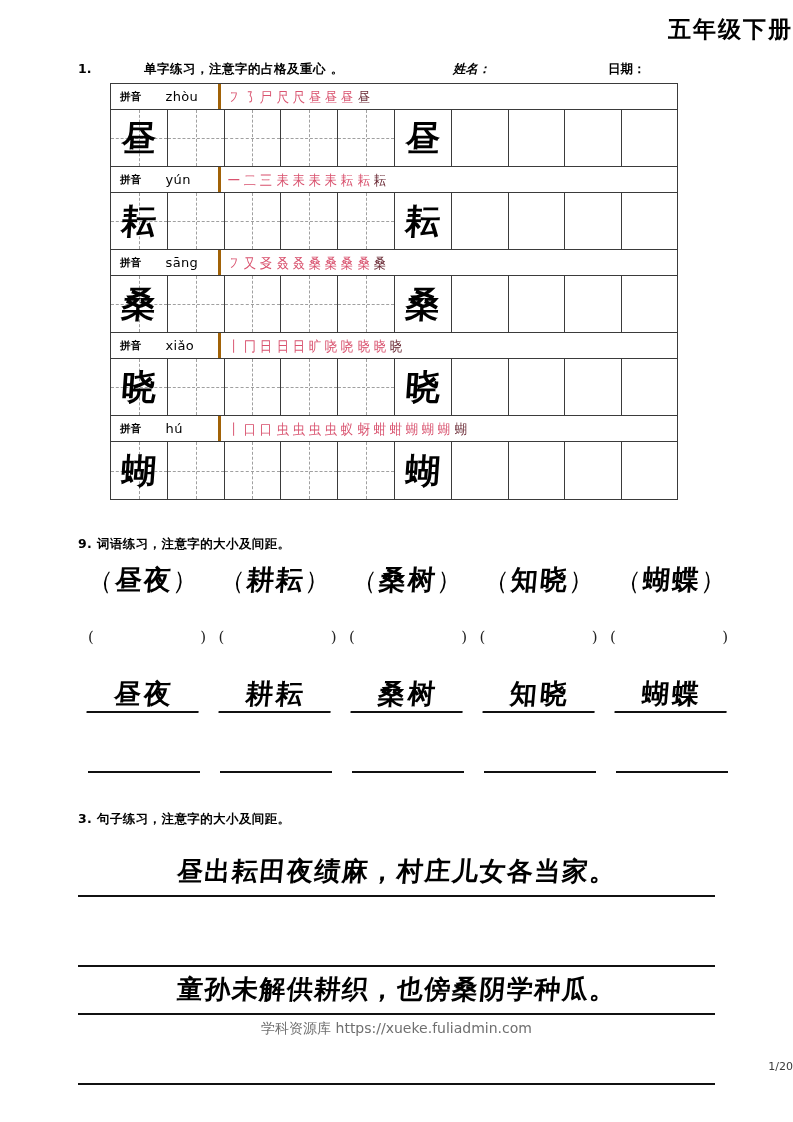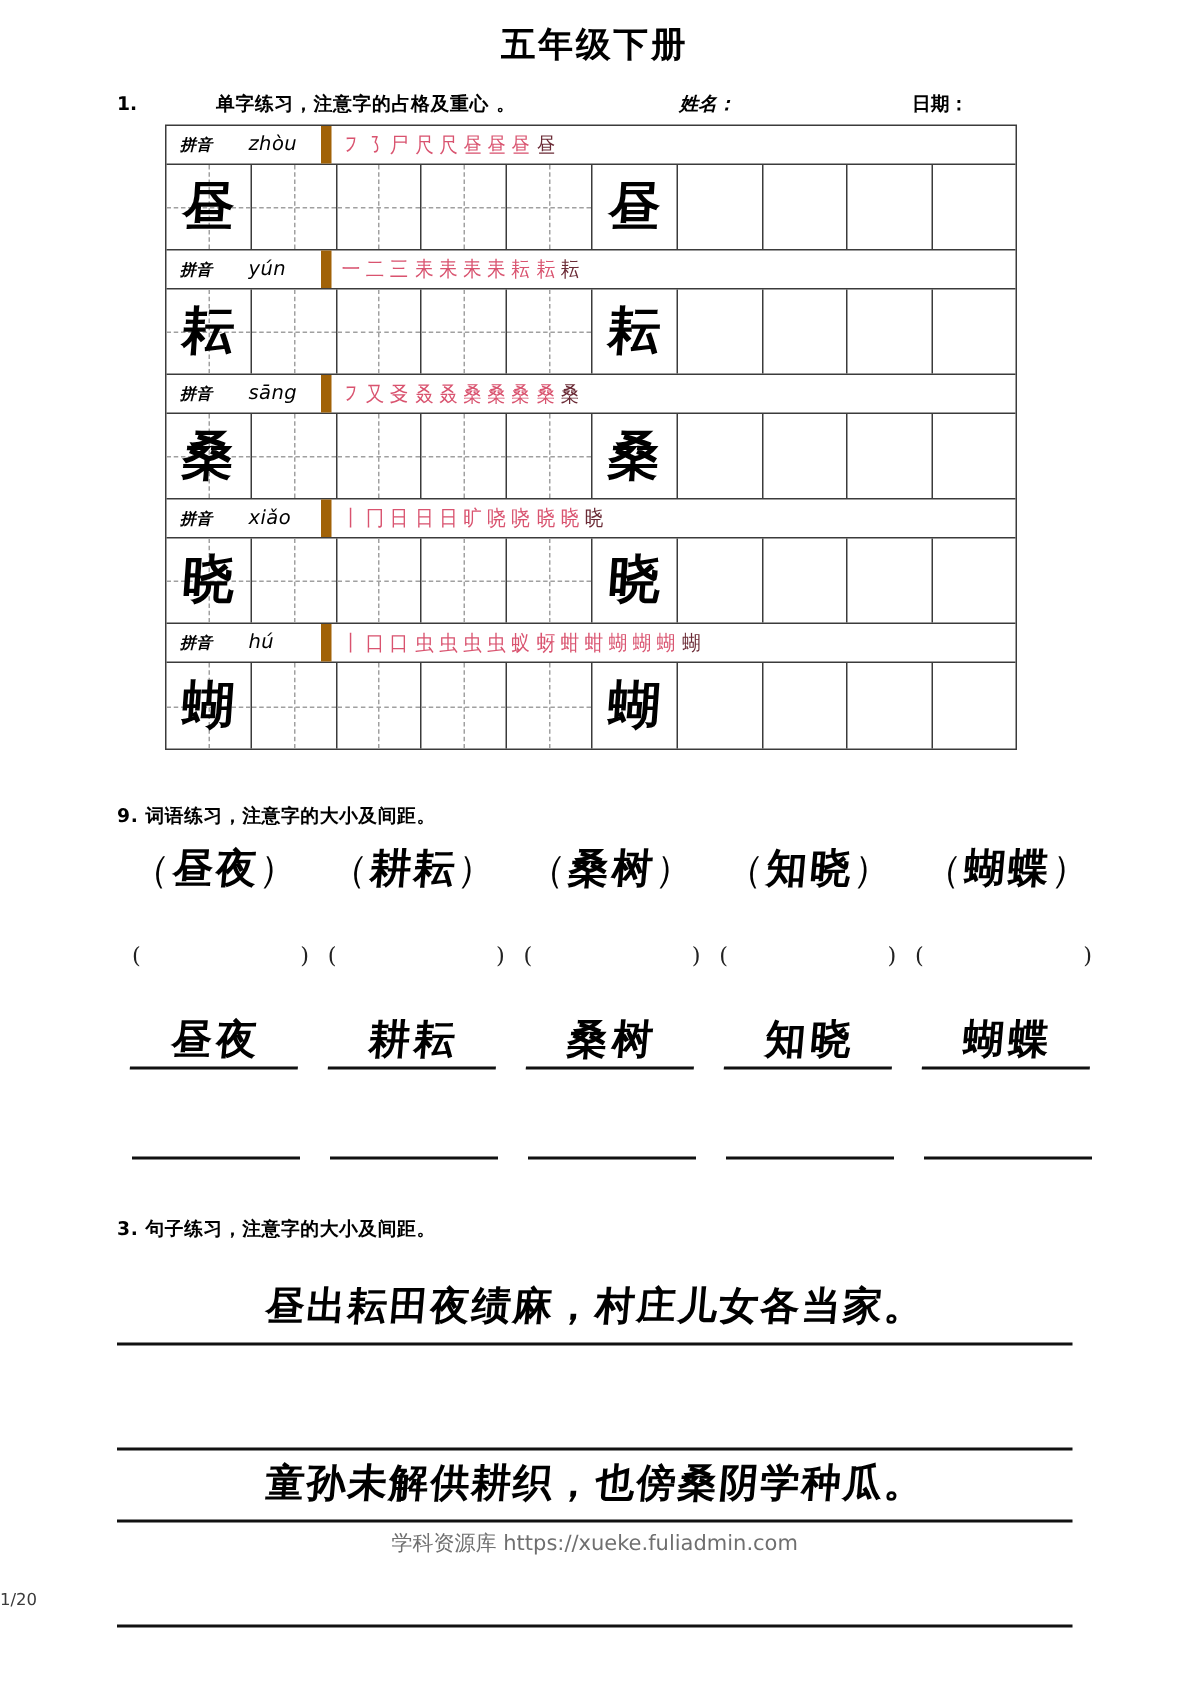--- a/index.html
+++ b/index.html
@@ -11,21 +11,21 @@
     width: 793px;
     height: 1122px;
     position: relative;
     font-family: "DejaVu Sans", "Liberation Sans", sans-serif;
     color: #000;
     overflow: hidden;
   }
 
   
   .page-title {
-    text-align: center;
+    text-align: right;
     font-size: 23px;
     font-weight: bold;
     letter-spacing: 2px;
     margin: 0;
     padding-top: 14px;
     font-family: "DejaVu Sans", "Liberation Sans", sans-serif;
   }
 
   
   .sec1-head {
@@ -73,29 +73,28 @@
 
   .pinyin-row {
     display: flex;
     height: 26px;
     border-bottom: 1px solid #3b3b3b;
     box-sizing: border-box;
   }
   .pinyin-label {
     width: 110px;
     flex: 0 0 110px;
-    border-right: 7px solid #a16207;
+    border-right: 3px solid #a16207;
     box-sizing: border-box;
     display: flex;
     align-items: center;
     padding-left: 9px;
     font-size: 10.5px;
     letter-spacing: .3px;
     white-space: nowrap;
-    font-style: italic;
   }
   .pinyin-label .pl-tag { font-weight: bold; }
   .pinyin-label .pl-val {
     margin-left: 24px;
     font-family: "DejaVu Sans", "Liberation Sans", sans-serif;
     font-size: 13px;
   }
   .stroke-area {
     flex: 1 1 auto;
     display: flex;
@@ -273,21 +272,21 @@
     width: 793px;
     text-align: center;
     font-size: 14px;
     color: #6f6f6f;
   }
   .page-num {
     position: absolute;
     left: 0;
     top: 1060px;
     width: 793px;
-    text-align: left;
+    text-align: right;
     font-size: 11px;
     color: #3a3a3a;
   }
 </style>
 </head>
 <body>
 
 <div class="page-title">五年级下册</div>
 
 <div class="sec1-head">

